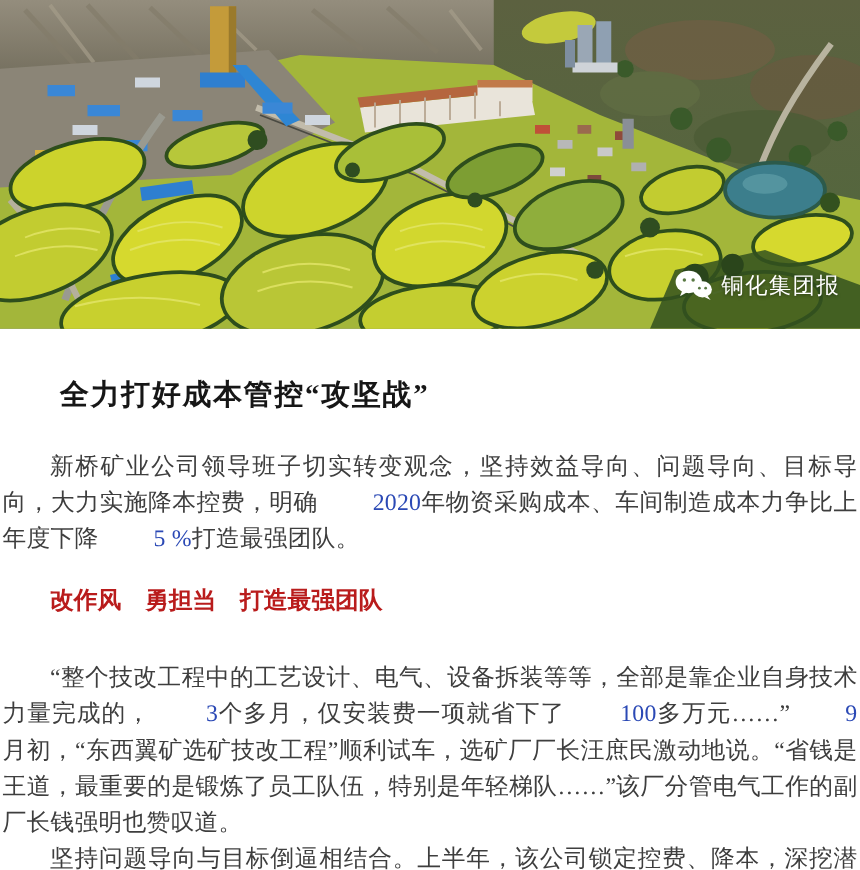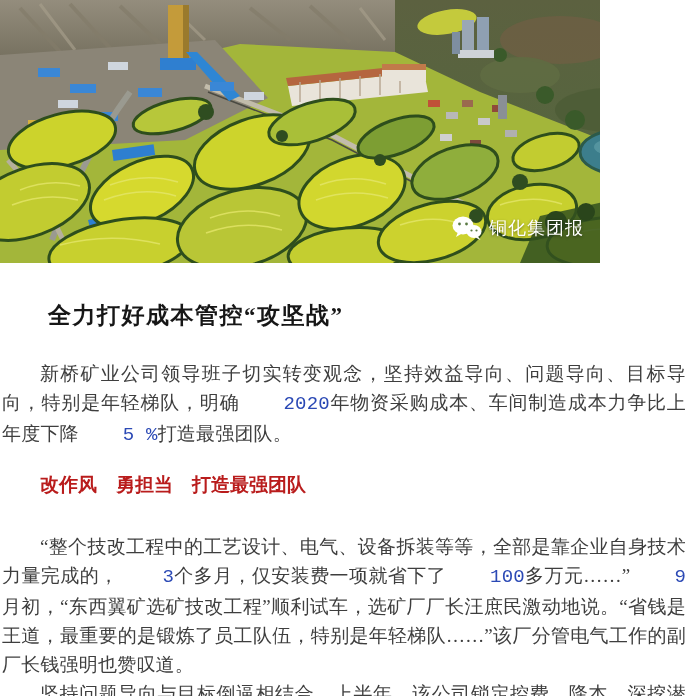--- a/index.html
+++ b/index.html
@@ -1,21 +1,21 @@
 <!DOCTYPE html>
 <html><head>
 <meta charset="utf-8">
 <style>
   html,body{margin:0;padding:0;}
   body{
     width:688px;height:696px;overflow:hidden;background:#ffffff;
     font-family:"Liberation Serif","DejaVu Serif",serif;
   }
   
-  .hero{position:relative;width:600px;height:263px;overflow:hidden;background:#7d8a4a;text-decoration:underline;}
+  .hero{position:relative;width:688px;height:263px;overflow:hidden;background:#7d8a4a;text-decoration:underline;}
   .hero svg{display:block;}
   .watermark{
     position:absolute;right:16px;top:216px;display:flex;align-items:center;gap:7px;
     font-family:"Liberation Sans","DejaVu Sans",sans-serif;
     font-size:18px;letter-spacing:1px;
     text-shadow:0 1px 3px rgba(0,0,0,.45);
   }
   .watermark .wm-icon{width:30px;height:24px;flex:0 0 auto;}
   
   .content{padding:0 2px;}
@@ -28,21 +28,21 @@
     text-indent:2em;color:#3e3e3e;letter-spacing:0.2px;
   }
   .para.first{margin-top:27px;}
   .subhead{
     margin:23px 0 0 0;font-size:19px;line-height:24px;font-weight:bold;
     text-indent:2em;color:#4a2e22;
     font-family:"Liberation Sans","DejaVu Sans",sans-serif;
   }
   .para.second{margin-top:35px;}
   .para.third{margin-top:0;}
-  .seg-num{font-family:Liberation Mono, monospace;margin-left:44px;}
+  .seg-num{font-family:Liberation Serif, serif;margin-left:44px;}
 </style>
 </head>
 <body style="background: rgb(255, 255, 255);">
 
 <div class="hero">
   <svg width="688" height="263" viewBox="0 0 688 263">
     <defs>
       <linearGradient id="cliff" x1="0" y1="0" x2="0" y2="1">
         <stop offset="0" stop-color="#948d7d"></stop>
           <stop offset="1" stop-color="#6f6a59"></stop>
@@ -175,20 +175,20 @@
       <circle cx="19.5" cy="14.5" r="1.1" fill="#5a7a44"></circle>
       <circle cx="24.5" cy="14.5" r="1.1" fill="#5a7a44"></circle>
     </svg>
     <span>铜化集团报</span>
   </div>
 </div>
 
 <div class="content">
   <h1 class="headline" style="color: rgb(22, 22, 22);">全力打好成本管控“攻坚战”</h1>
 
-  <p class="para first" style="color: rgb(62, 62, 62);"><span class="seg-normal">新桥矿业公司领导班子切实转变观念，坚持效益导向、问题导向、目标导向，特别是年轻梯队，明确</span><span class="seg-num" style="color: rgb(43, 73, 181);">2020</span><span class="seg-normal">年物资采购成本、车间制造成本力争比上年度下降</span><span class="seg-num" style="color: rgb(43, 73, 181);">5 %</span><span class="seg-normal">打造最强团队。</span></p>
+  <p class="para first" style="color: rgb(62, 62, 62);"><span class="seg-normal">新桥矿业公司领导班子切实转变观念，坚持效益导向、问题导向、目标导向，大力实施降本控费，明确</span><span class="seg-num" style="color: rgb(43, 73, 181);">2020</span><span class="seg-normal">年物资采购成本、车间制造成本力争比上年度下降</span><span class="seg-num" style="color: rgb(43, 73, 181);">5 %</span><span class="seg-normal">打造最强团队。</span></p>
 
   <h2 class="subhead" style="color: #b91c1c;">改作风　勇担当　打造最强团队</h2>
 
   <p class="para second" style="color: rgb(62, 62, 62);"><span class="seg-normal">“整个技改工程中的工艺设计、电气、设备拆装等等，全部是靠企业自身技术力量完成的，</span><span class="seg-num" style="color: rgb(43, 73, 181);">3</span><span class="seg-normal">个多月，仅安装费一项就省下了</span><span class="seg-num" style="color: rgb(43, 73, 181);">100</span><span class="seg-normal">多万元……”</span><span class="seg-num" style="color: rgb(43, 73, 181);">9</span><span class="seg-normal">月初，“东西翼矿选矿技改工程”顺利试车，选矿厂厂长汪庶民激动地说。“省钱是王道，最重要的是锻炼了员工队伍，特别是年轻梯队……”该厂分管电气工作的副厂长钱强明也赞叹道。</span></p>
 
   <p class="para third" style="color: rgb(62, 62, 62);"><span class="seg-normal">坚持问题导向与目标倒逼相结合。上半年，该公司锁定控费、降本，深挖潜力。</span></p>
 </div>
 
 </body></html>

